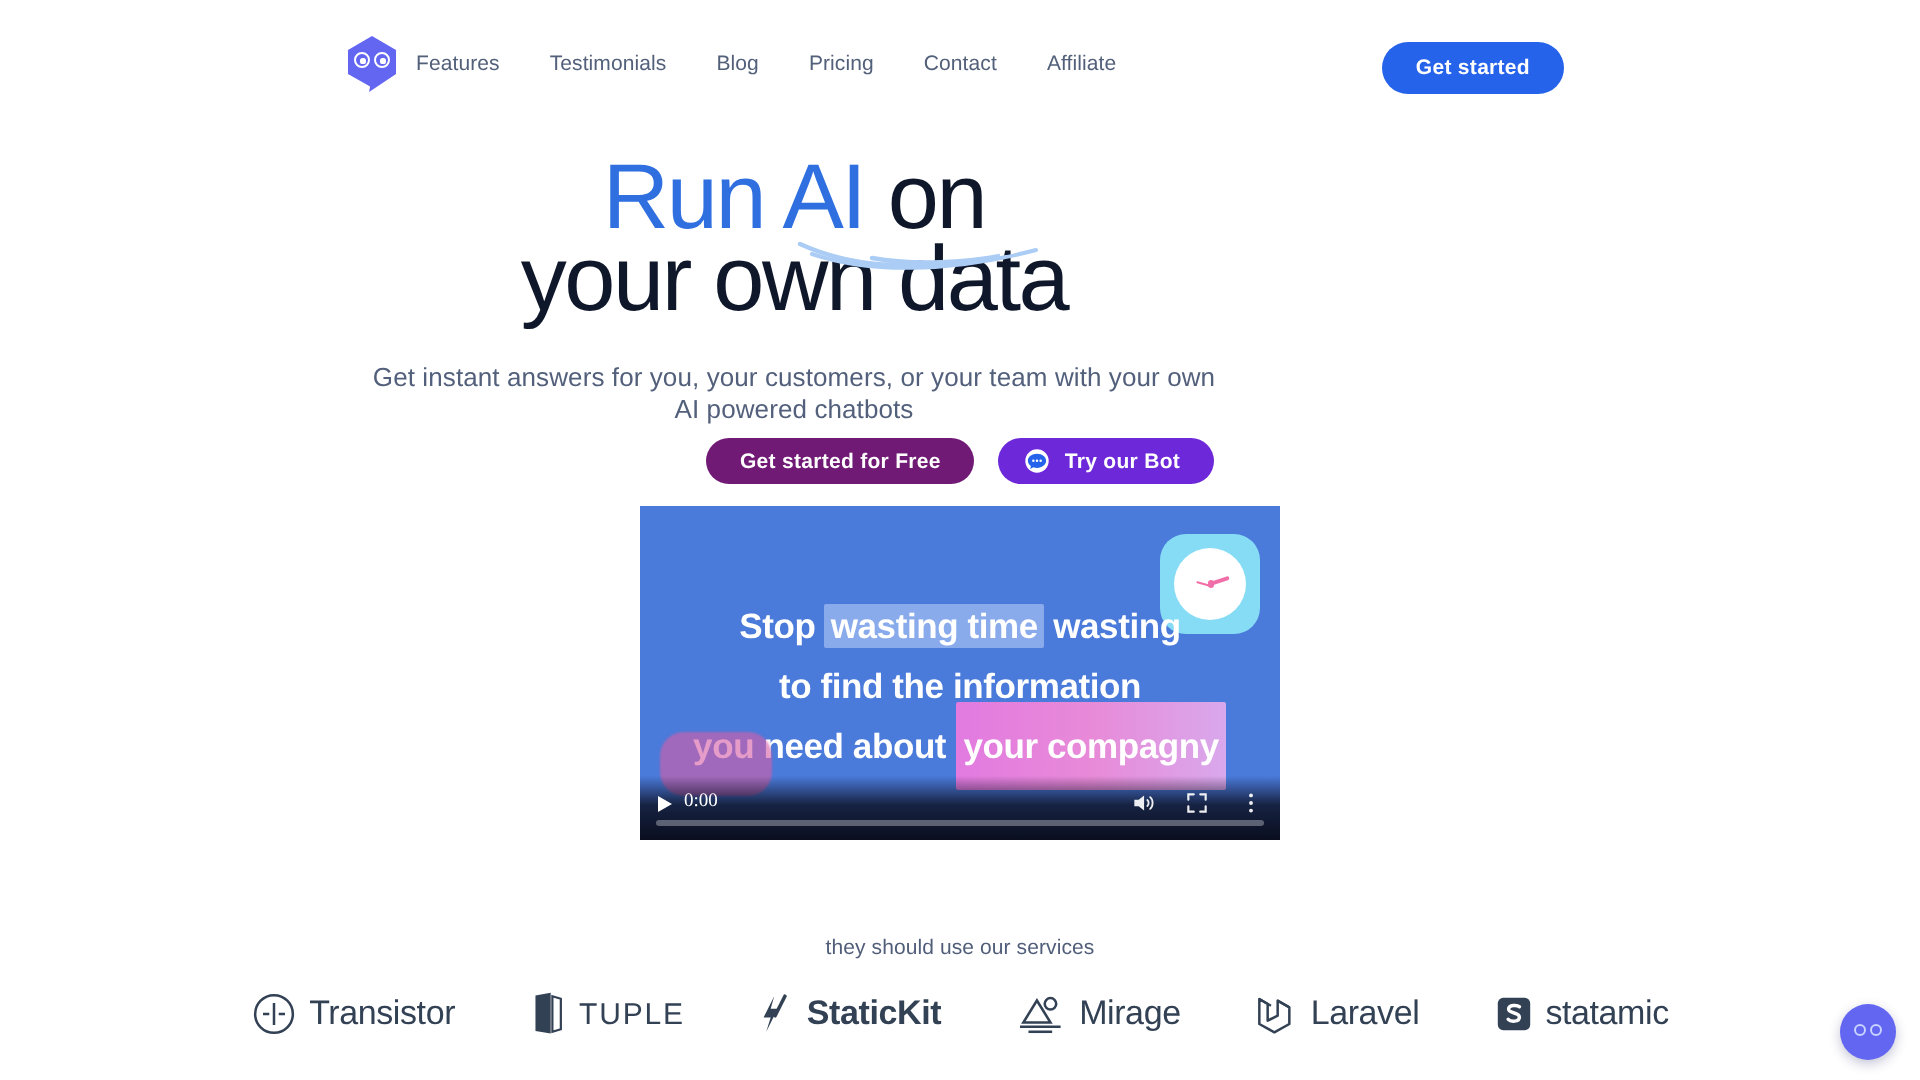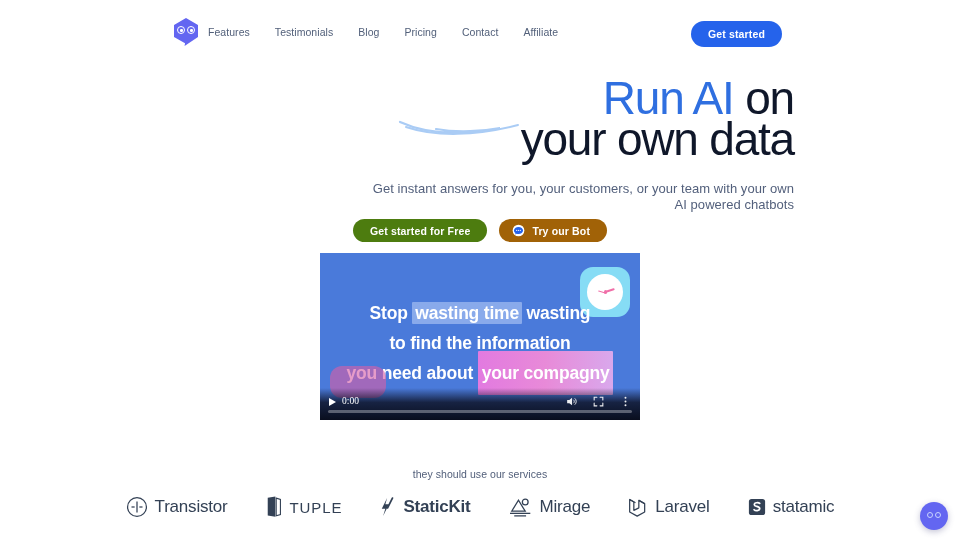--- a/index.html
+++ b/index.html
@@ -99,21 +99,21 @@
     cursor: pointer;
     letter-spacing: 0.15px;
   }
 
   
   .hero {
     position: absolute;
     top: 78px;
     left: 0;
     width: 794px;
-    text-align: right;
+    text-align: center;
   }
 
   .headline {
     font-size: 46px;
     line-height: 41px;
     color: #0f172a;
     font-weight: normal;
     letter-spacing: -1.2px;
   }
   .headline .accent {
@@ -153,22 +153,22 @@
     gap: 7px;
     border: none;
     border-radius: 999px;
     font-size: 10.5px;
     font-weight: bold;
     cursor: pointer;
     letter-spacing: 0.15px;
     height: 23px;
     padding: 0 17px;
   }
-  .btn-dark { background: #4d7c0f; color: #ffffff; }
-  .btn-blue { background: #a16207; color: #ffffff; padding-left: 13px; }
+  .btn-dark { background: #701a75; color: #ffffff; }
+  .btn-blue { background: #6d28d9; color: #ffffff; padding-left: 13px; }
   .chat-ico { width: 13px; height: 13px; flex: 0 0 auto; }
 
   
   .video-wrap {
     position: absolute;
     top: 253px;
     left: 320px;
     width: 320px;
     height: 167px;
     background: #4a7ada;

